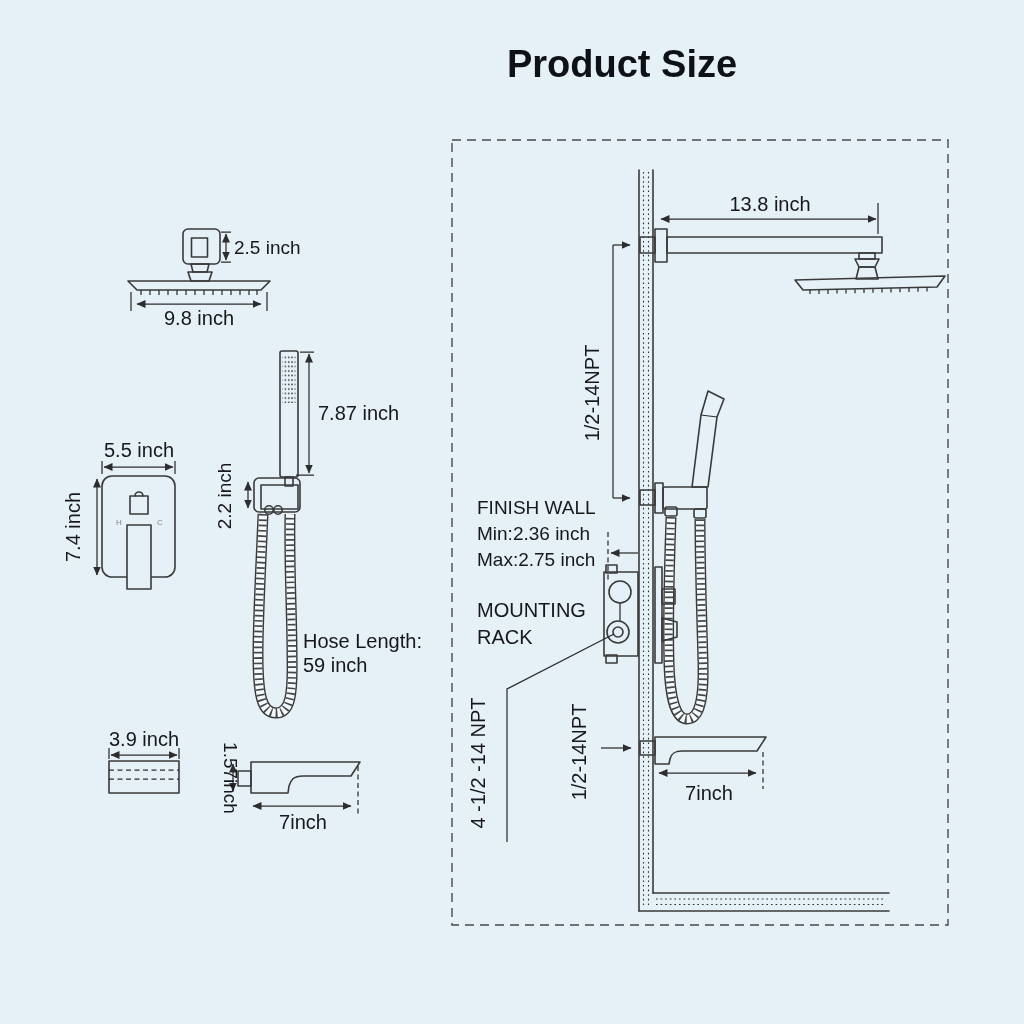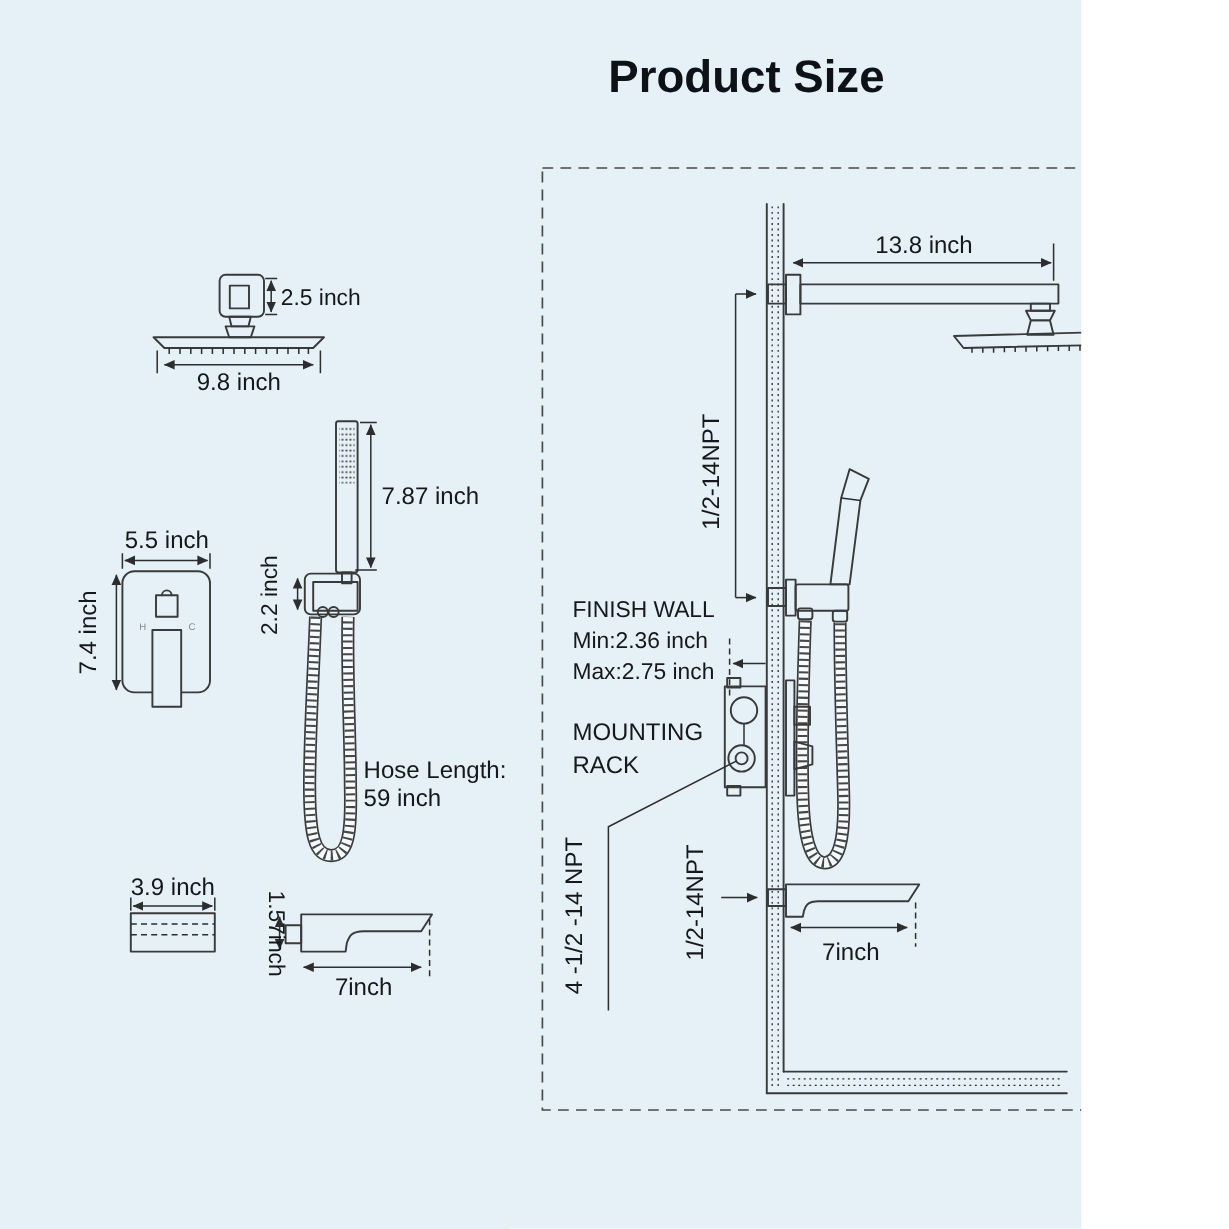--- a/index.html
+++ b/index.html
@@ -1,16 +1,16 @@
 <!DOCTYPE html>
 <html><head>
 <meta charset="utf-8">
 <style>
   html,body{margin:0;padding:0;background:#fff;}
-  .stage{width:901px;height:1024px;position:relative;overflow:hidden;}
+  .stage{width:1024px;height:1024px;position:relative;overflow:hidden;}
   svg{display:block;}
   .ln{fill:none;stroke:#3a3a3a;stroke-width:1.6;stroke-linejoin:round;stroke-linecap:round;}
   .fillbg{fill:#e5f0f7;stroke:#3a3a3a;stroke-width:1.6;stroke-linejoin:round;}
   .dim{fill:none;stroke:#2d2d2d;stroke-width:1.25;}
   .dash{stroke-dasharray:5 3.5;}
   .dashbox{stroke-dasharray:9 6;stroke:#4a4a4a;stroke-width:1.4;fill:none;}
   .dot{stroke-dasharray:1.6 3;stroke-width:1.1;stroke-linecap:butt;}
   .txt{font:20px "Liberation Sans", sans-serif;fill:#17181a;}
   .txt-s{font-size:19px;}
   .tiny{font:8px "Liberation Sans", sans-serif;fill:#83888d;}

